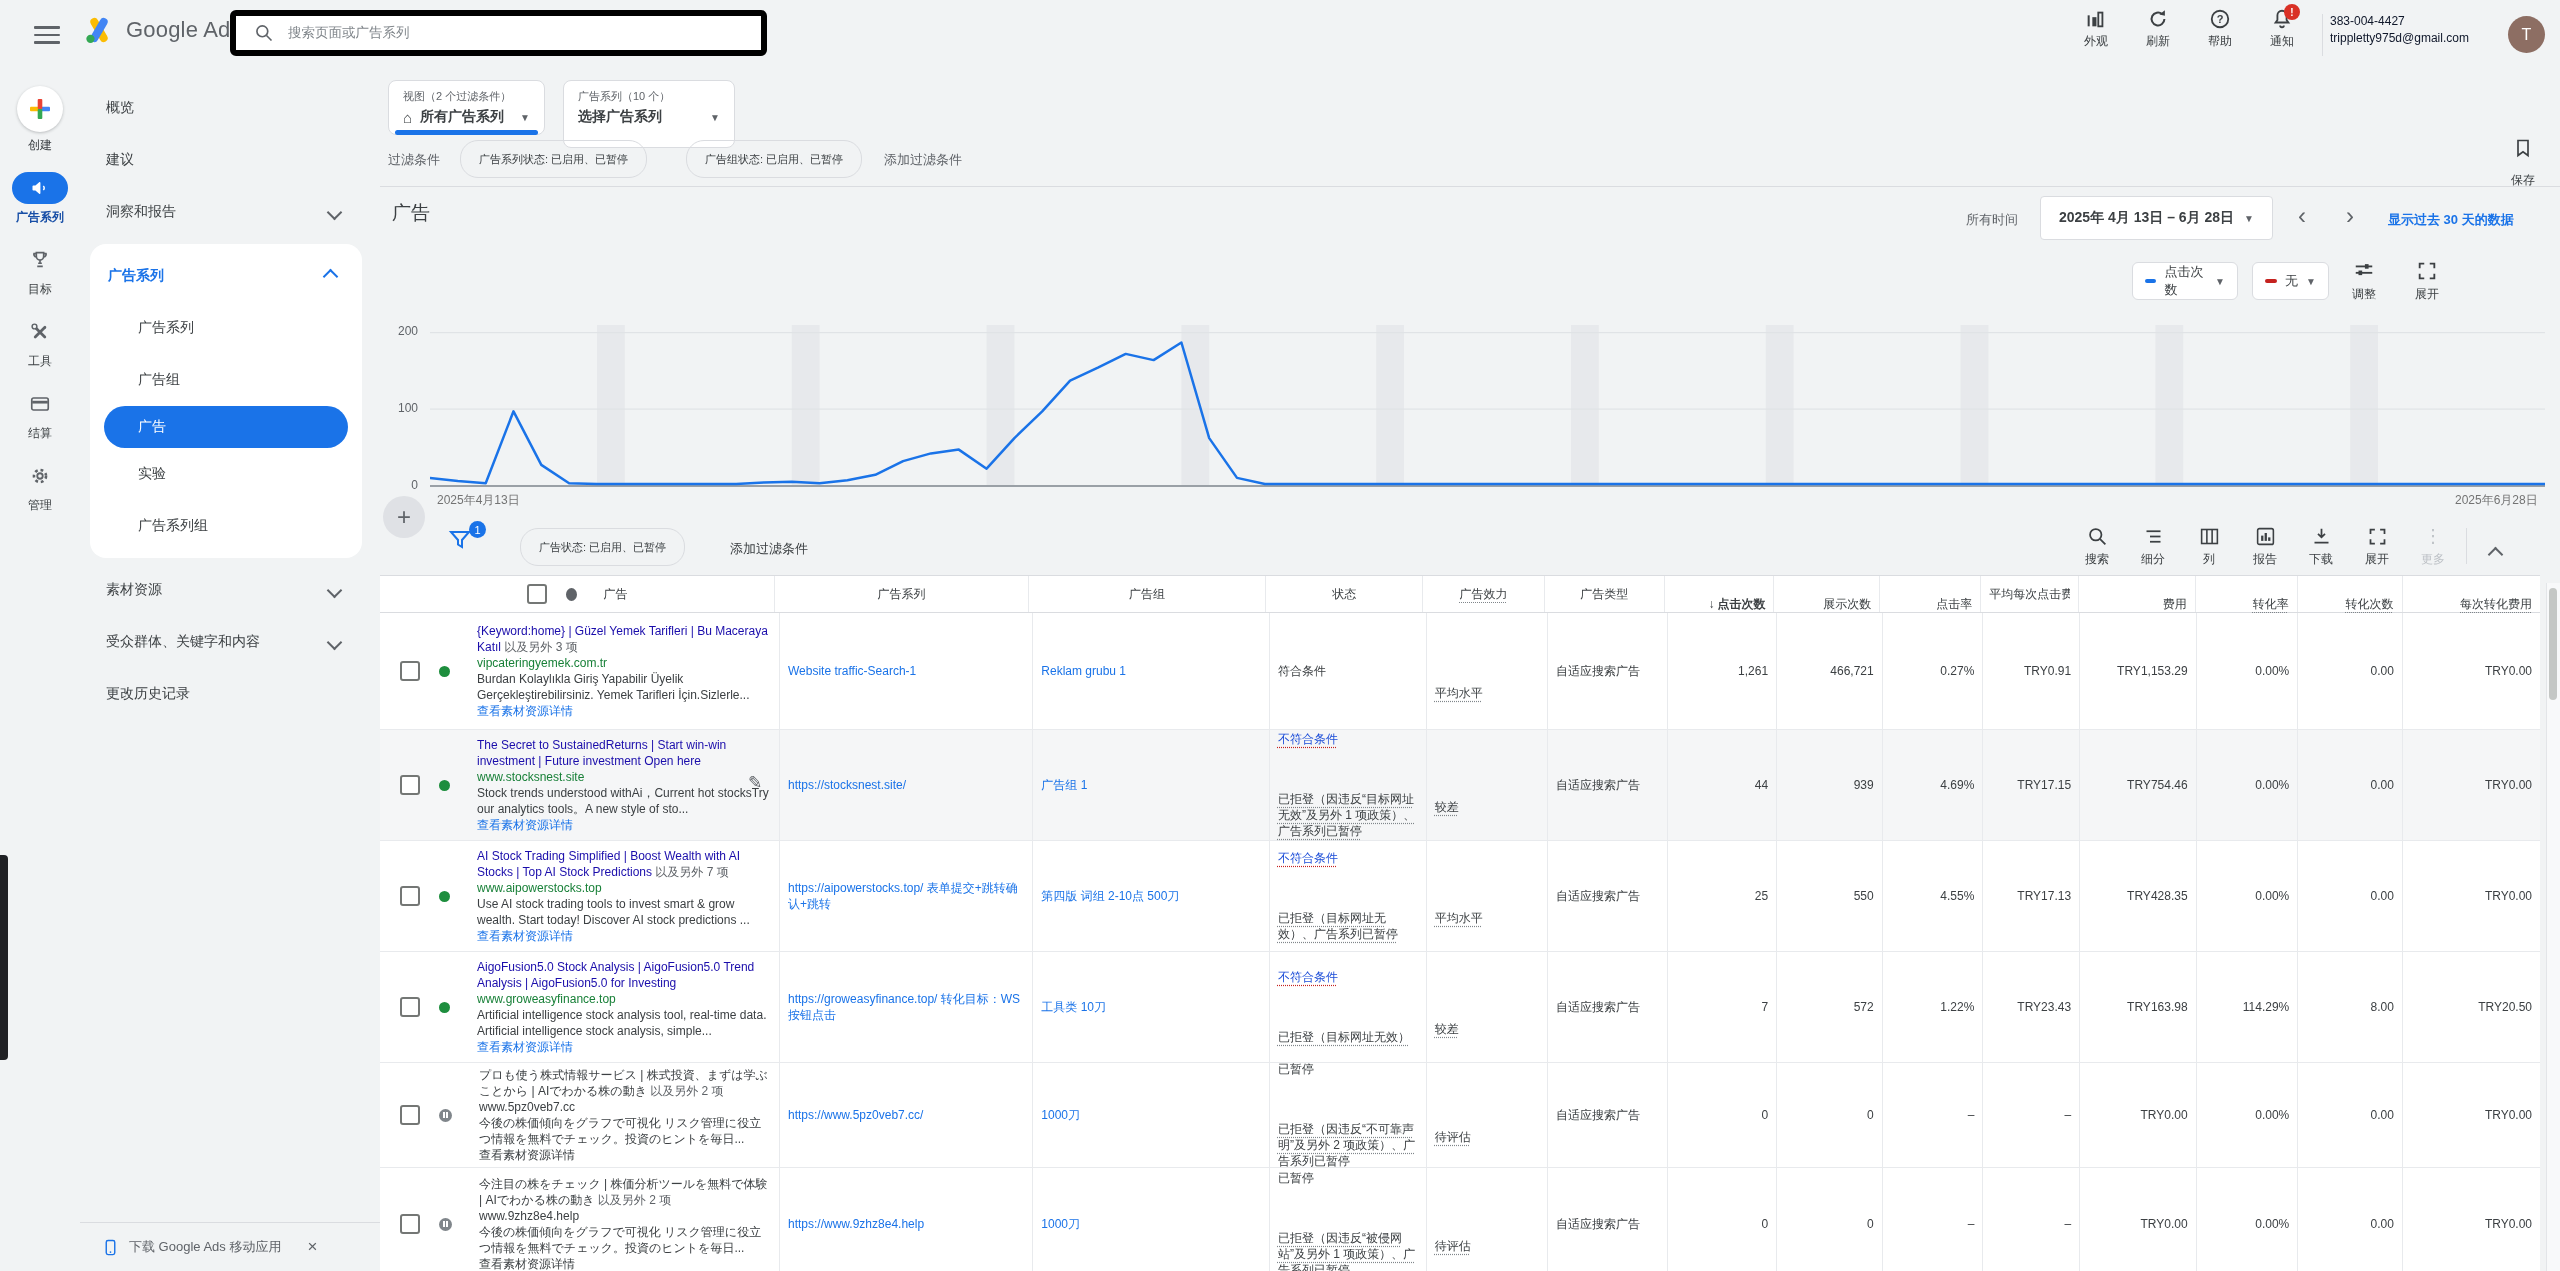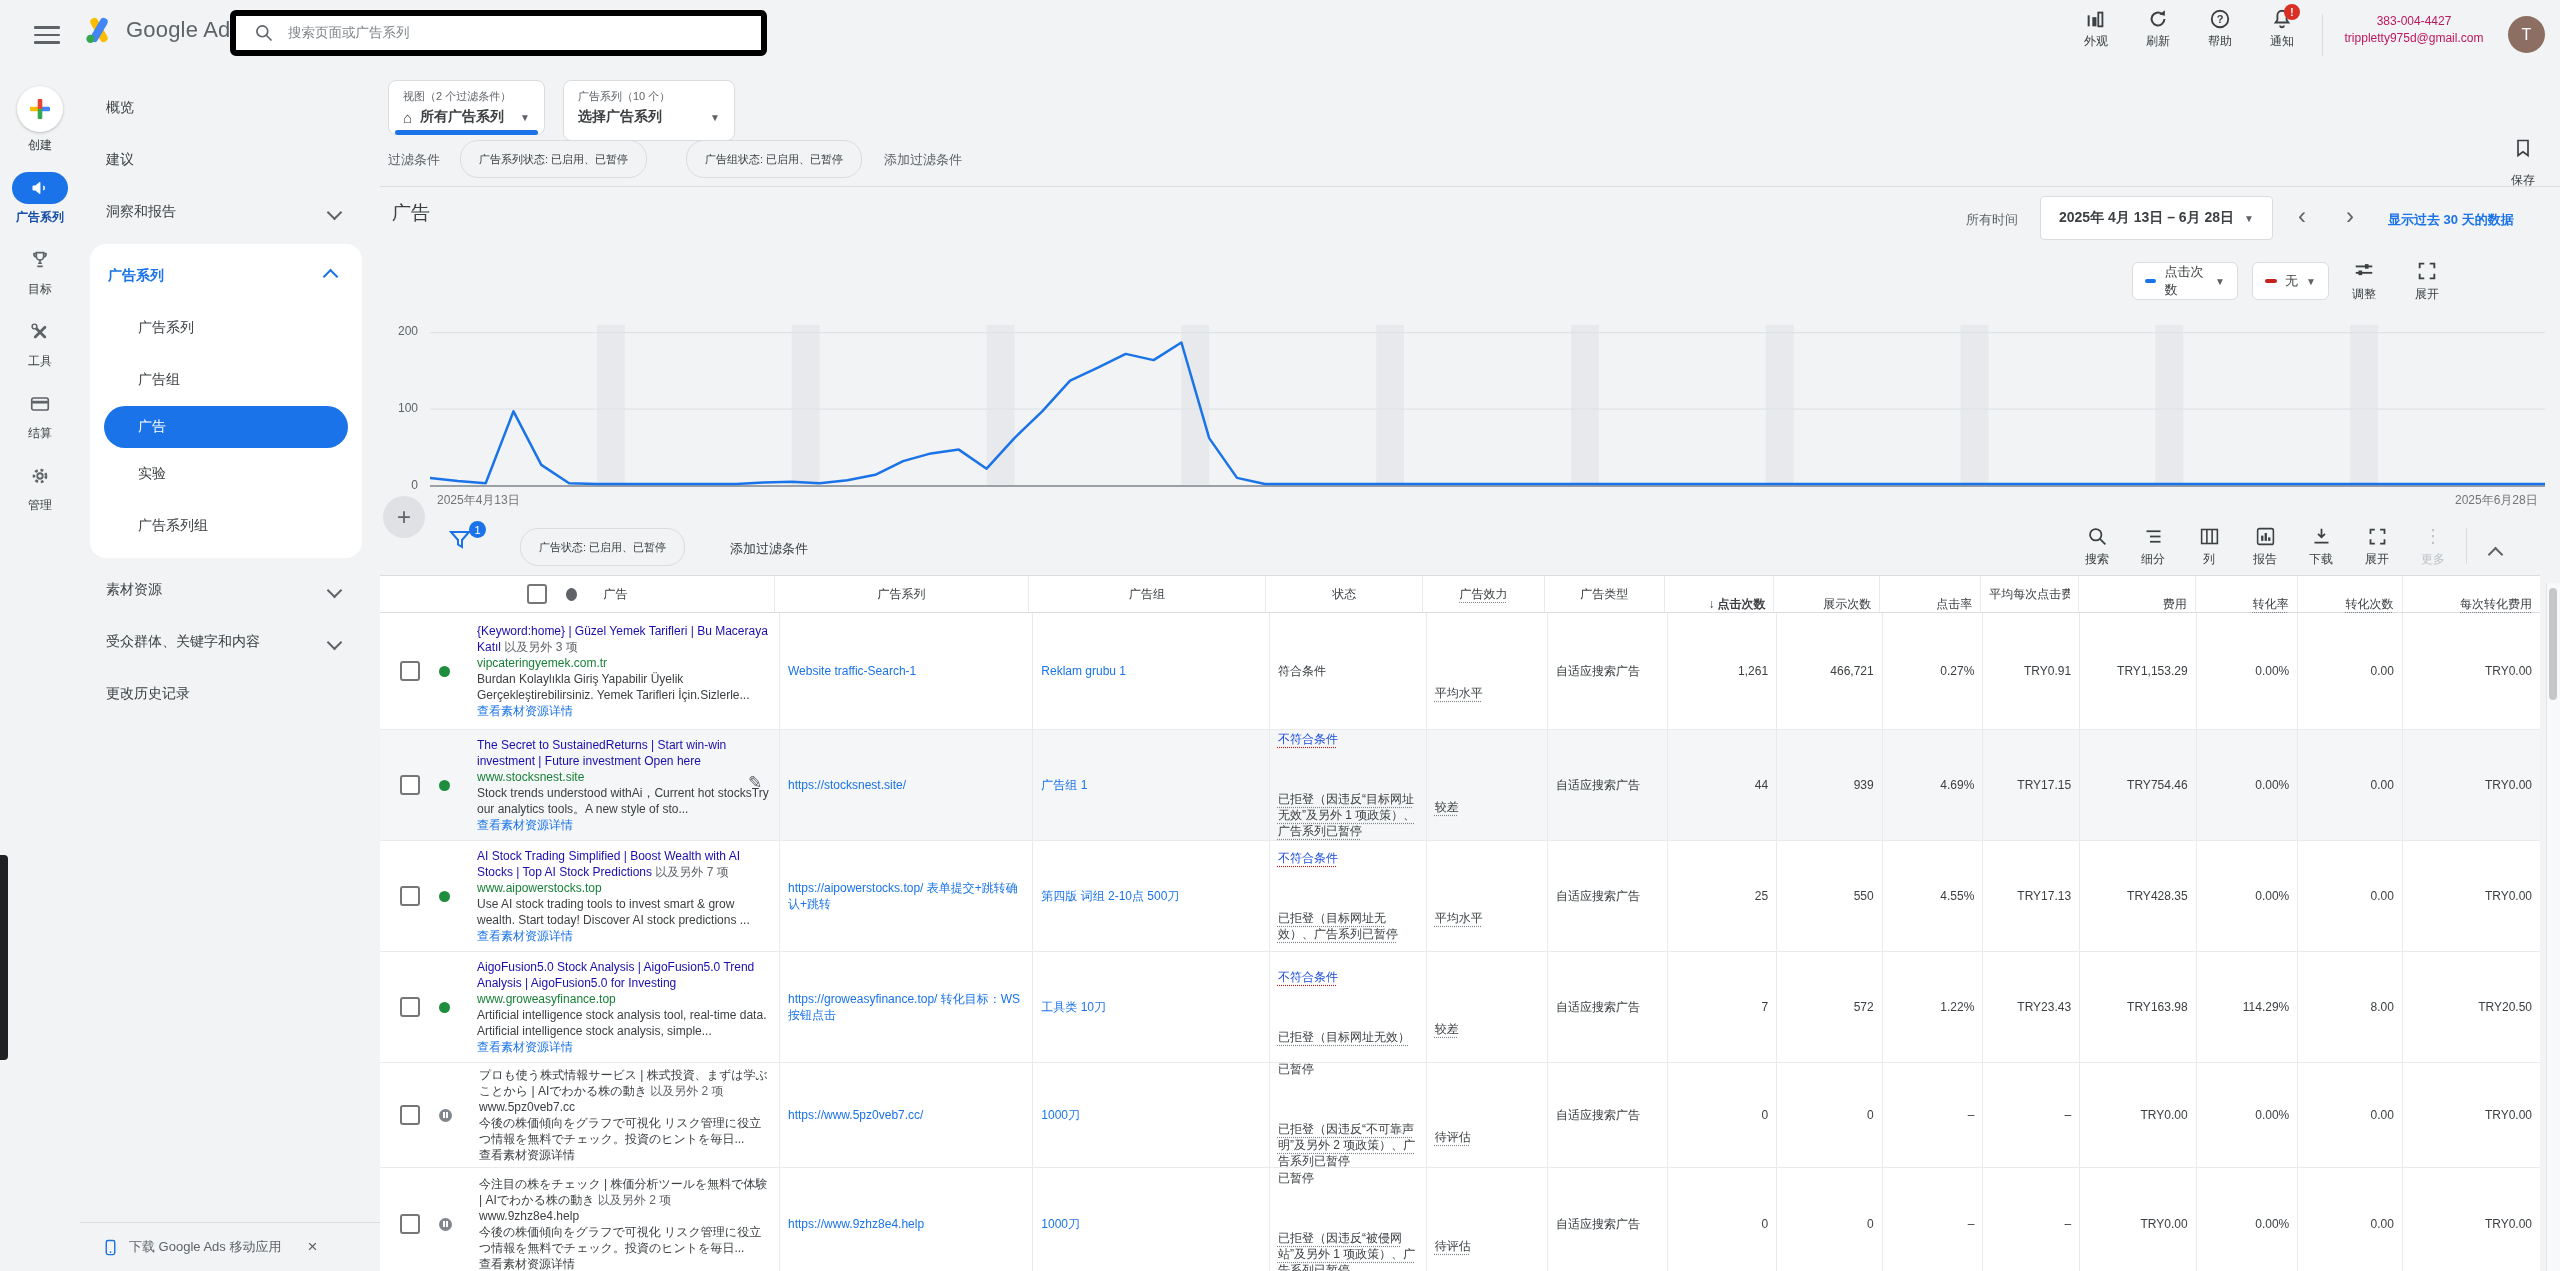--- a/index.html
+++ b/index.html
@@ -14,21 +14,21 @@
   .hamburger span{display:block;height:2.5px;background:#5f6368;margin-bottom:5px;border-radius:1px;}
   .logo{position:absolute;left:82px;top:14px;display:flex;align-items:center;gap:10px;}
   .logo-text{font-size:22px;color:#5f6368;letter-spacing:.2px;}
   .searchbox{position:absolute;left:230px;top:10px;width:537px;height:46px;background:#fff;border:6px solid #000000;border-radius:6px;display:flex;align-items:center;padding-left:18px;box-sizing:border-box;}
   .searchbox .ph{font-size:13.5px;color:#80868b;margin-left:14px;}
   .top-actions{position:absolute;left:2072px;top:8px;display:flex;gap:14px;}
   .top-action{width:48px;display:flex;flex-direction:column;align-items:center;gap:3px;cursor:pointer;position:relative;}
   .top-action .lbl{font-size:12px;color:#3c4043;}
   .badge{position:absolute;top:-4px;right:6px;width:16px;height:16px;background:#d93025;border-radius:50%;color:#fff;font-size:10px;font-weight:bold;display:flex;align-items:center;justify-content:center;}
   .top-divider{position:absolute;left:2322px;top:14px;width:1px;height:42px;background:#dadce0;}
-  .account{position:absolute;left:2330px;top:13px;width:168px;text-align:center;font-size:12px;line-height:17px;color:#be185d;cursor:pointer;}
+  .account{position:absolute;left:2330px;top:13px;width:168px;text-align:left;font-size:12px;line-height:17px;color:#0f172a;cursor:pointer;}
   .avatar{position:absolute;left:2508px;top:16px;width:37px;height:37px;border-radius:50%;background:#8d6e63;color:#fff;font-size:16px;display:flex;align-items:center;justify-content:center;cursor:pointer;}
 
   
   .rail{position:absolute;left:0;top:70px;width:80px;}
   .rail-item{width:80px;display:flex;flex-direction:column;align-items:center;margin-bottom:18px;cursor:pointer;}
   .rail-item .lbl{font-size:12px;color:#3c4043;margin-top:5px;}
   .create-circle{width:46px;height:46px;border-radius:50%;background:#fff;box-shadow:0 1px 3px rgba(60,64,67,.3);display:flex;align-items:center;justify-content:center;}
   .rail-pill{width:56px;height:32px;border-radius:16px;display:flex;align-items:center;justify-content:center;}
   .rail-pill.active{background:#1a73e8;}
   .rail-item.active .lbl{color:#174ea6;font-weight:bold;}
@@ -304,21 +304,21 @@
 
   <div class="selbox" style="left:388px;top:80px;width:157px;height:55px;">
     <div class="small">视图（2 个过滤条件）</div>
     <div class="val">
         <span style="font-size:15px;">⌂</span>
         <span>所有广告系列</span>
         <span class="caret" style="margin-left:auto;">▼</span>
       </div>
     <div class="blue-underline"></div>
   </div>
-  <div class="selbox" style="left:563px;top:80px;width:172px;height:61px;">
+  <div class="selbox" style="left:563px;top:80px;width:172px;height:68px;">
     <div class="small">广告系列（10 个）</div>
     <div class="val">
         <span>选择广告系列</span>
         <span class="caret" style="margin-left:auto;">▼</span>
       </div>
   </div>
   <div class="savebox">
     <svg width="20" height="20" viewBox="0 0 24 24">
       <path d="M6 3h12v18l-6-4.5L6 21V3z" fill="none" stroke="#3c4043" stroke-width="2"></path>
     </svg>

